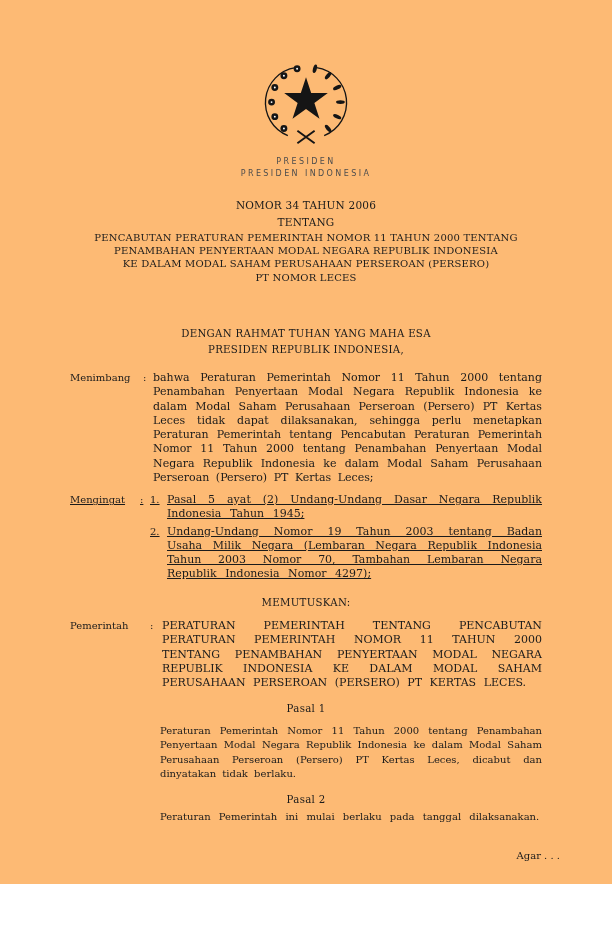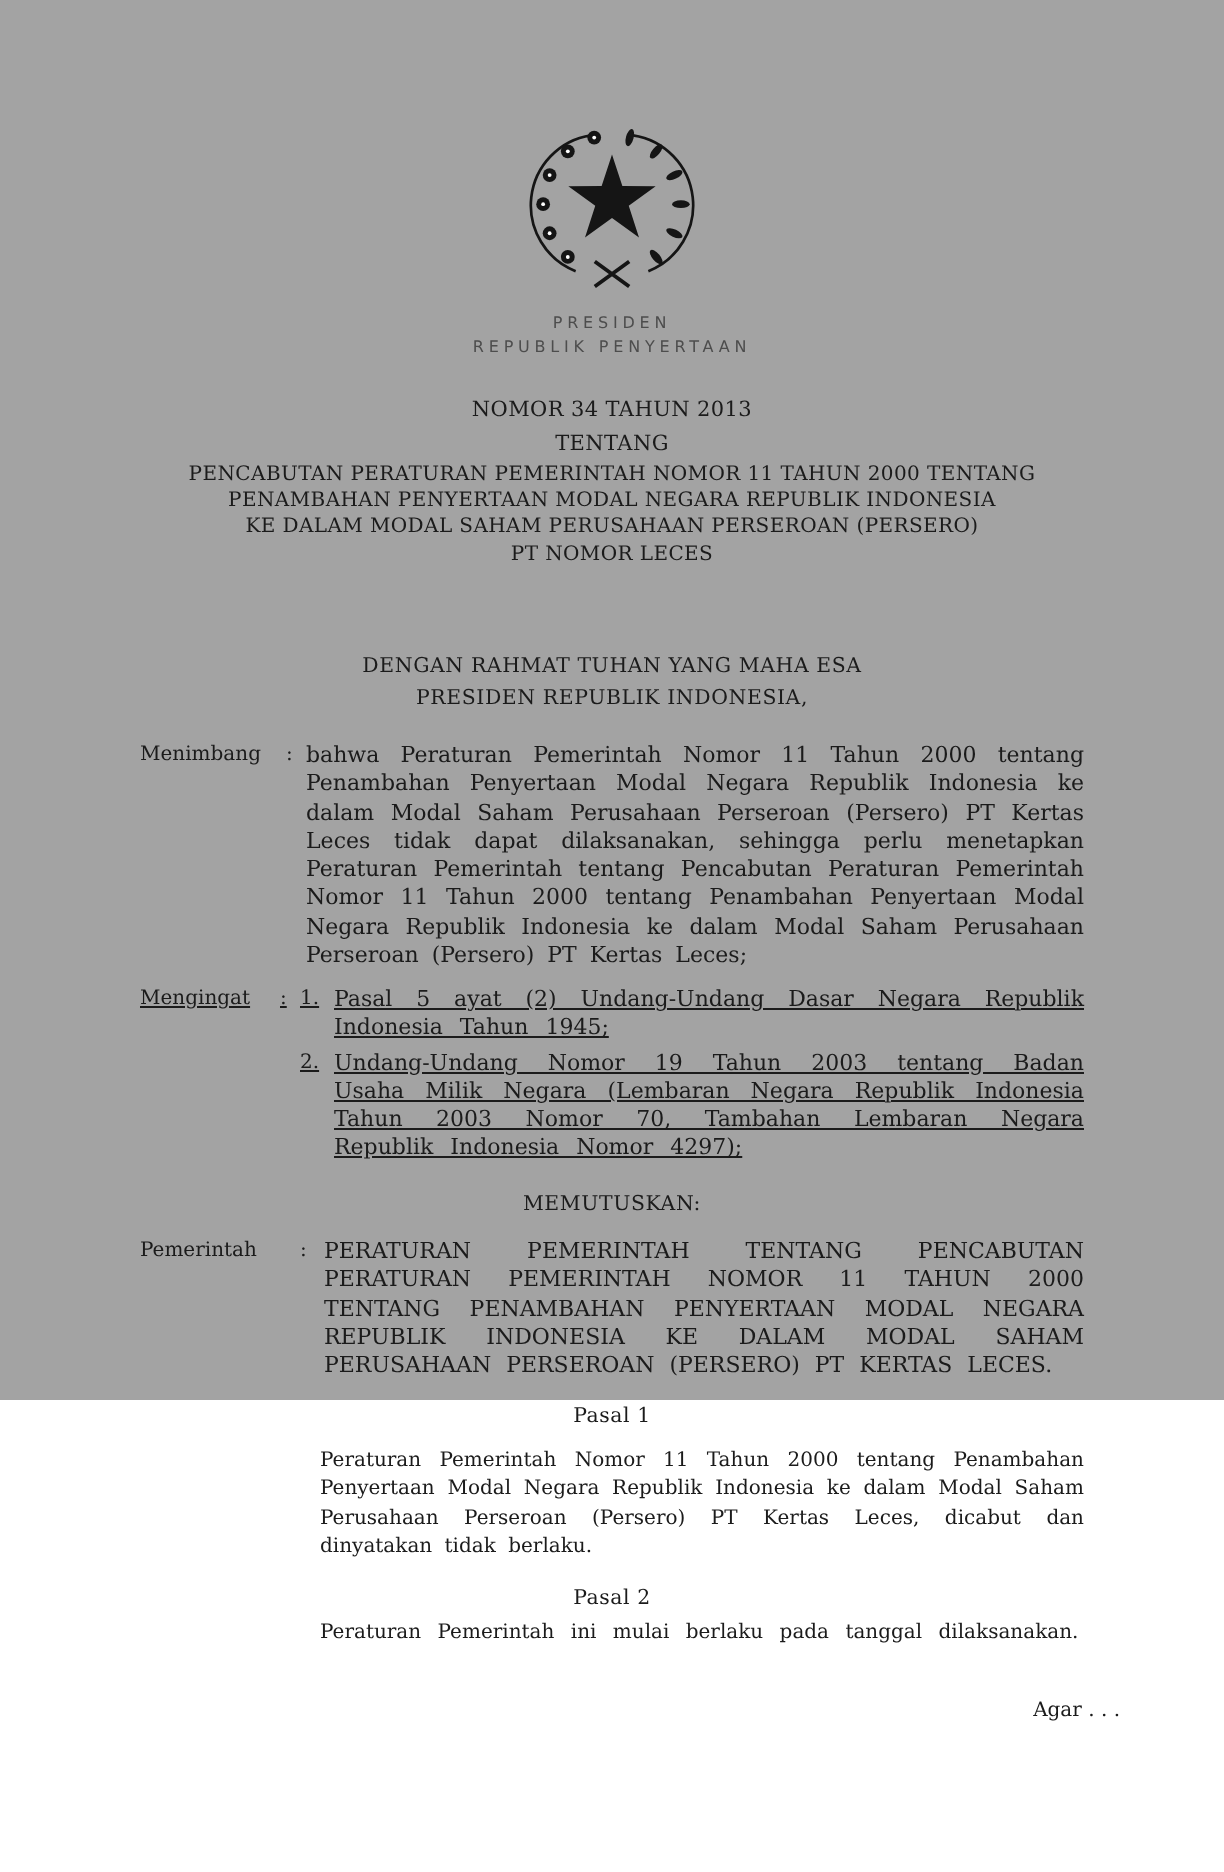--- a/index.html
+++ b/index.html
@@ -4,21 +4,21 @@
 <style>
   html, body { margin: 0; padding: 0; }
   body {
     width: 612px; height: 936px;
     background: #ffffff;
     font-family: "DejaVu Serif", "Liberation Serif", serif;
     color: #1b1b1b;
     overflow: hidden;
     position: relative;
   }
-  .page { position: relative; width: 612px; height: 700px; background: #a3a3a3; }
+  .page { position: relative; width: 612px; height: 884px; background: #fdba74; }
 
   
   .seal { position: absolute; left: 0; top: 60px; width: 612px; text-align: center; }
   .seal svg { display: inline-block; }
   .seal-caption {
     margin-top: 4px;
     font-family: "DejaVu Sans", "Liberation Sans", sans-serif;
     font-size: 8px; line-height: 11.5px;
     letter-spacing: 2.4px;
     color: #4d4d4d;
@@ -101,27 +101,27 @@
         <ellipse cx="82.6" cy="61.2" rx="2" ry="4.6" transform="rotate(115 82.6 61.2)"></ellipse>
         <ellipse cx="73.1" cy="73.6" rx="2" ry="4.6" transform="rotate(140 73.1 73.6)"></ellipse>
       </g>
 
       <path d="M50,20 L55.41,36.56 L72.83,36.58 L58.75,46.84 L64.11,63.42 L50,53.2 L35.89,63.42 L41.25,46.84 L27.17,36.58 L44.59,36.56 Z" fill="#151515"></path>
 
       <path d="M41,89 L59,76 M59,89 L41,76" stroke="#151515" stroke-width="2" fill="none"></path>
     </svg>
     <div class="seal-caption">
       <div>PRESIDEN</div>
-      <div>REPUBLIK PENYERTAAN</div>
+      <div>PRESIDEN INDONESIA</div>
     </div>
   </div>
 
   <div class="cblock" style="top:197px">
     <div class="title-a">
-      <div>NOMOR 34 TAHUN 2013</div>
+      <div>NOMOR 34 TAHUN 2006</div>
       <div>TENTANG</div>
     </div>
     <div class="title-b">
       <div>PENCABUTAN PERATURAN PEMERINTAH NOMOR 11 TAHUN 2000 TENTANG</div>
       <div>PENAMBAHAN PENYERTAAN MODAL NEGARA REPUBLIK INDONESIA</div>
       <div>KE DALAM MODAL SAHAM PERUSAHAAN PERSEROAN (PERSERO)</div>
       <div>PT NOMOR LECES</div>
     </div>
   </div>
 

